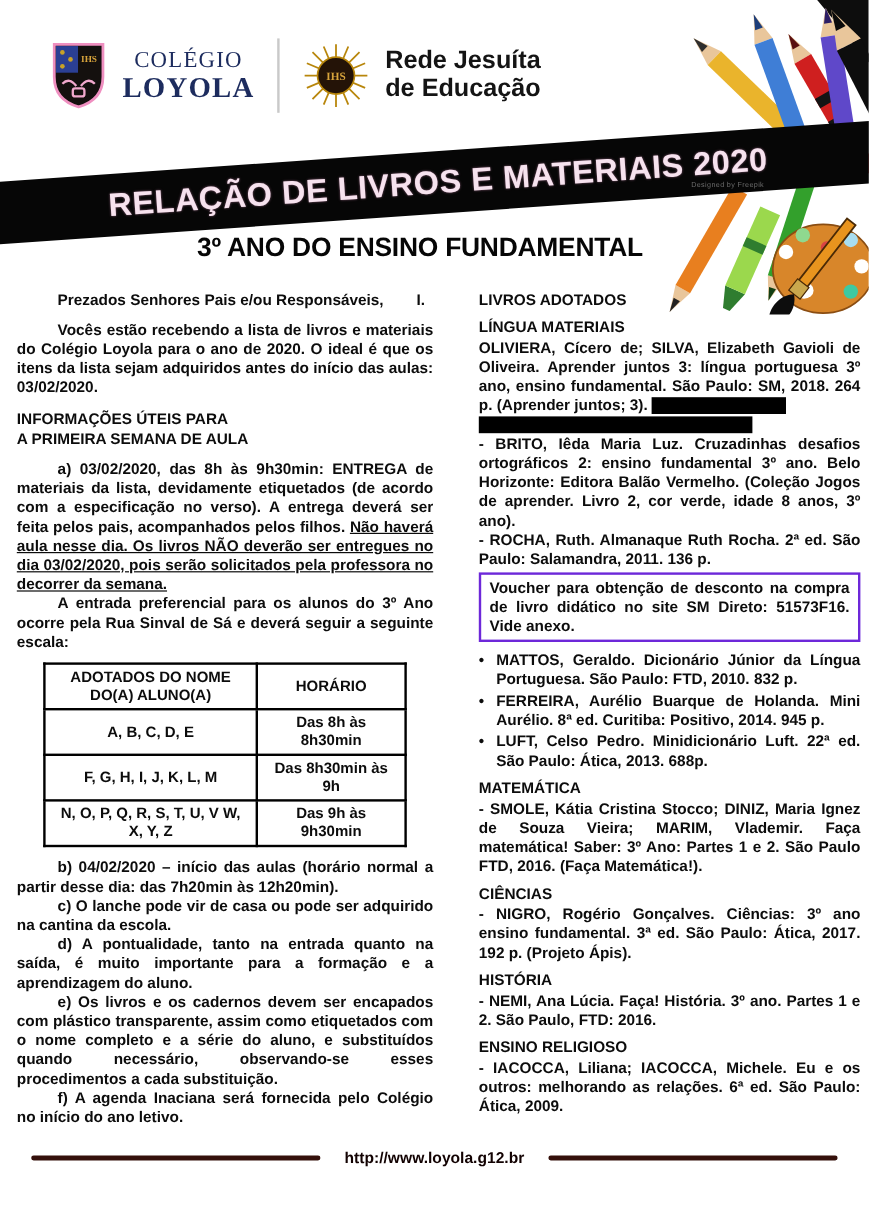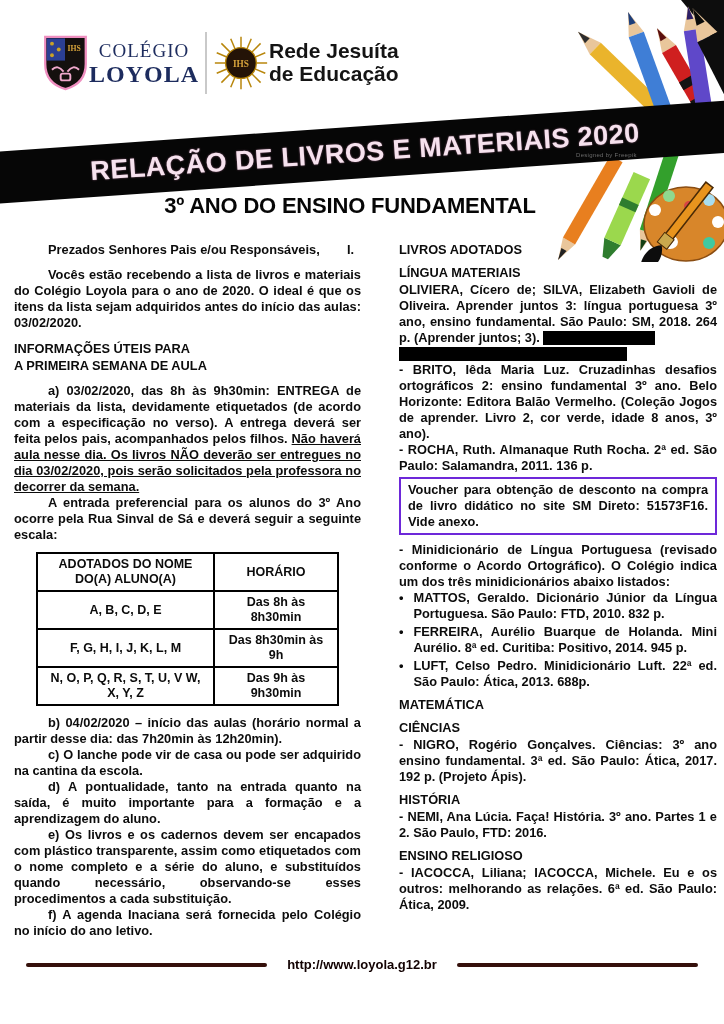--- a/index.html
+++ b/index.html
@@ -4,21 +4,21 @@
 <style>
   html,body{margin:0;padding:0;}
   body{
     width:724px;height:1024px;position:relative;overflow:hidden;
     background:#ffffff;color:#0c0c0c;
     font-family:"Liberation Sans",sans-serif;font-weight:700;
   }
   .page{position:absolute;inset:0;}
 
   
-  .header{position:absolute;left:42px;top:32px;display:flex;align-items:center;z-index:4;}
+  .header{position:absolute;left:42px;top:32px;display:flex;align-items:center;gap:13px;z-index:4;}
   .shield{width:47px;height:56px;display:block;}
   .college{line-height:1;color:#1d2c5e;font-family:"Liberation Serif",serif;}
   .college .l1{font-size:19px;letter-spacing:1px;font-weight:400;text-align:center;}
   .college .l2{font-size:24px;letter-spacing:1px;font-weight:700;margin-top:2px;}
   .vdiv{width:2px;height:62px;background:#c9c9c9;margin:0 6px;}
   .sunburst{width:56px;height:56px;display:block;}
   .network{line-height:1.08;color:#141414;font-size:21px;font-weight:700;}
 
   
   .banner{
@@ -238,34 +238,34 @@
 
   <div class="col col-right sec-row">
     <span class="sec-num">I.</span>
     <div class="sec-title">LIVROS ADOTADOS</div>
     <div>
         <div class="subject-head">LÍNGUA MATERIAIS</div>
         <p class="entry"><span>OLIVIERA, Cícero de; SILVA, Elizabeth Gavioli de Oliveira. Aprender juntos 3: língua portuguesa 3º ano, ensino fundamental. São Paulo: SM, 2018. 264 p. (Aprender juntos; 3). </span><span class="redact" style="width: 112px;"></span><br><span class="redact" style="width: 228px;"></span></p>
         <p class="entry"><span>- BRITO, Iêda Maria Luz. Cruzadinhas desafios ortográficos 2: ensino fundamental 3º ano. Belo Horizonte: Editora Balão Vermelho. (Coleção Jogos de aprender. Livro 2, cor verde, idade 8 anos, 3º ano).</span></p>
         <p class="entry"><span>- ROCHA, Ruth. Almanaque Ruth Rocha. 2ª ed. São Paulo: Salamandra, 2011. 136 p.</span></p>
         <div class="voucher">Voucher para obtenção de desconto na compra de livro didático no site SM Direto: 51573F16. Vide anexo.</div>
-        <p class="entry"><span>- Minidicionário de Língua Portuguesa (revisado conforme o Acordo Ortográfico). O Colégio indica um dos três minidicionários abaixo listados:</span></p>
         <div class="bullet">
           <span class="dot">•</span>
           <span class="btext">MATTOS, Geraldo. Dicionário Júnior da Língua Portuguesa. São Paulo: FTD, 2010. 832 p.</span>
         </div>
         <div class="bullet">
           <span class="dot">•</span>
           <span class="btext">FERREIRA, Aurélio Buarque de Holanda. Mini Aurélio. 8ª ed. Curitiba: Positivo, 2014. 945 p.</span>
         </div>
         <div class="bullet">
           <span class="dot">•</span>
           <span class="btext">LUFT, Celso Pedro. Minidicionário Luft. 22ª ed. São Paulo: Ática, 2013. 688p.</span>
         </div>
         <div class="subject-head">MATEMÁTICA</div>
+        <p class="entry"><span>- SMOLE, Kátia Cristina Stocco; DINIZ, Maria Ignez de Souza Vieira; MARIM, Vlademir. Faça matemática! Saber: 3º Ano: Partes 1 e 2. São Paulo FTD, 2016. (Faça Matemática!).</span></p>
         <div class="subject-head">CIÊNCIAS</div>
         <p class="entry"><span>- NIGRO, Rogério Gonçalves. Ciências: 3º ano ensino fundamental. 3ª ed. São Paulo: Ática, 2017. 192 p. (Projeto Ápis).</span></p>
         <div class="subject-head">HISTÓRIA</div>
         <p class="entry"><span>- NEMI, Ana Lúcia. Faça! História. 3º ano. Partes 1 e 2. São Paulo, FTD: 2016.</span></p>
         <div class="subject-head">ENSINO RELIGIOSO</div>
         <p class="entry"><span>- IACOCCA, Liliana; IACOCCA, Michele. Eu e os outros: melhorando as relações. 6ª ed. São Paulo: Ática, 2009.</span></p>
       </div>
   </div>
 
   <div class="footer">

